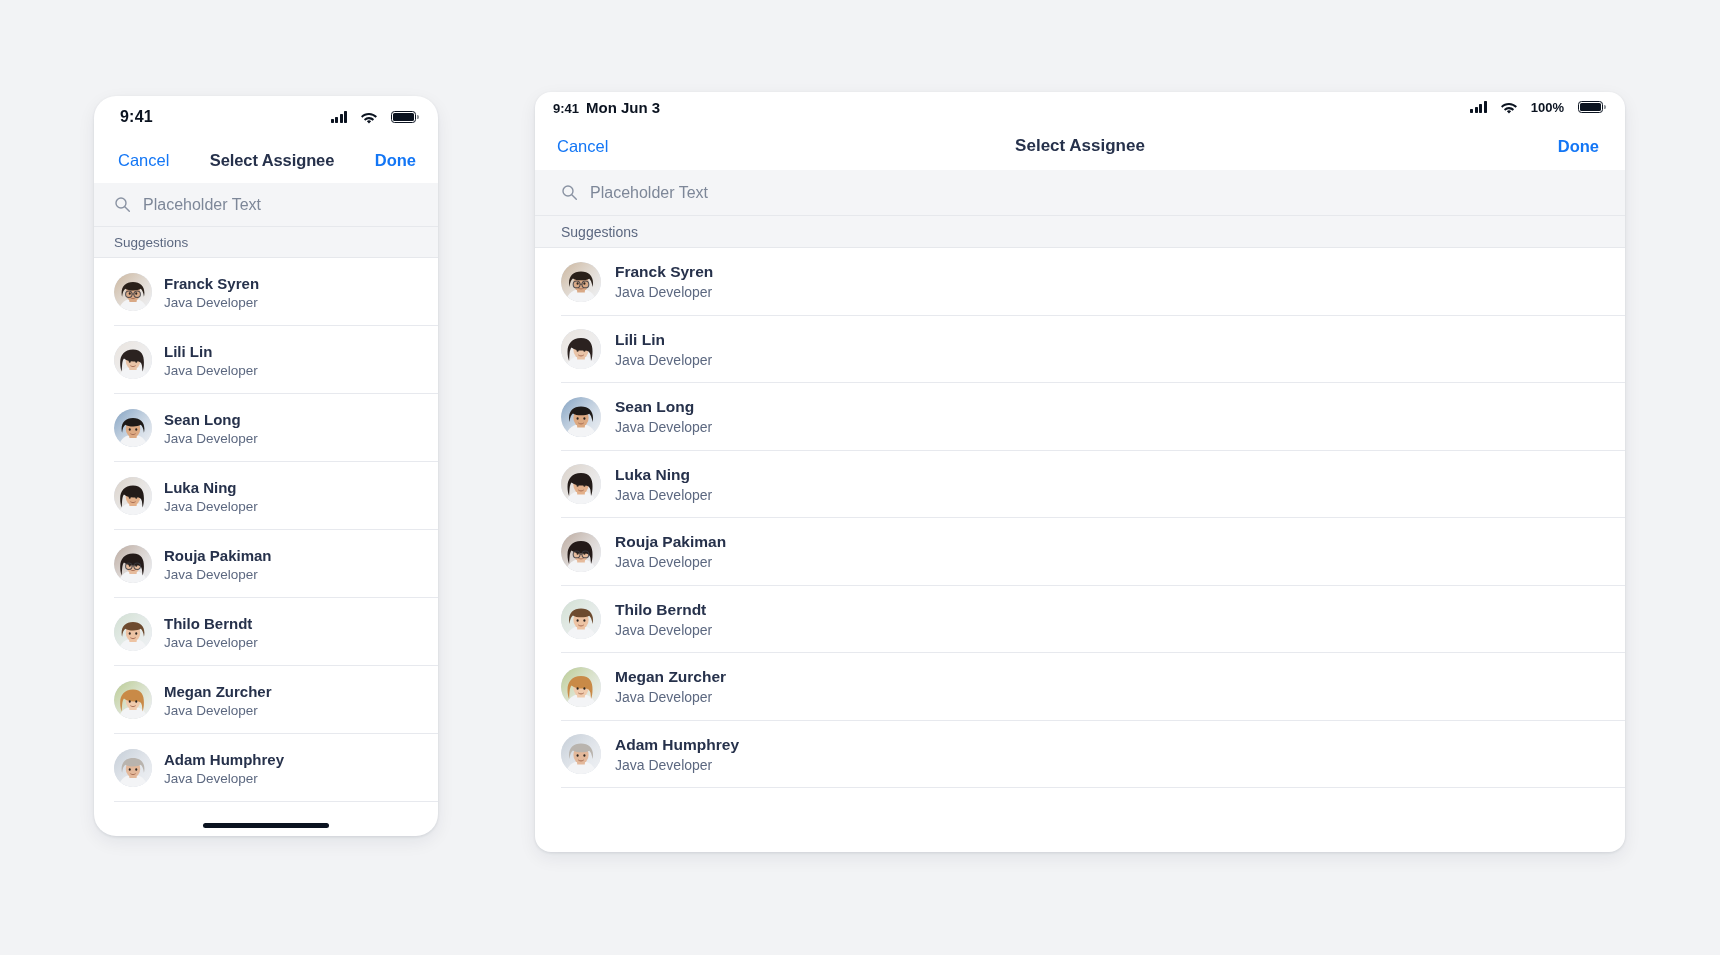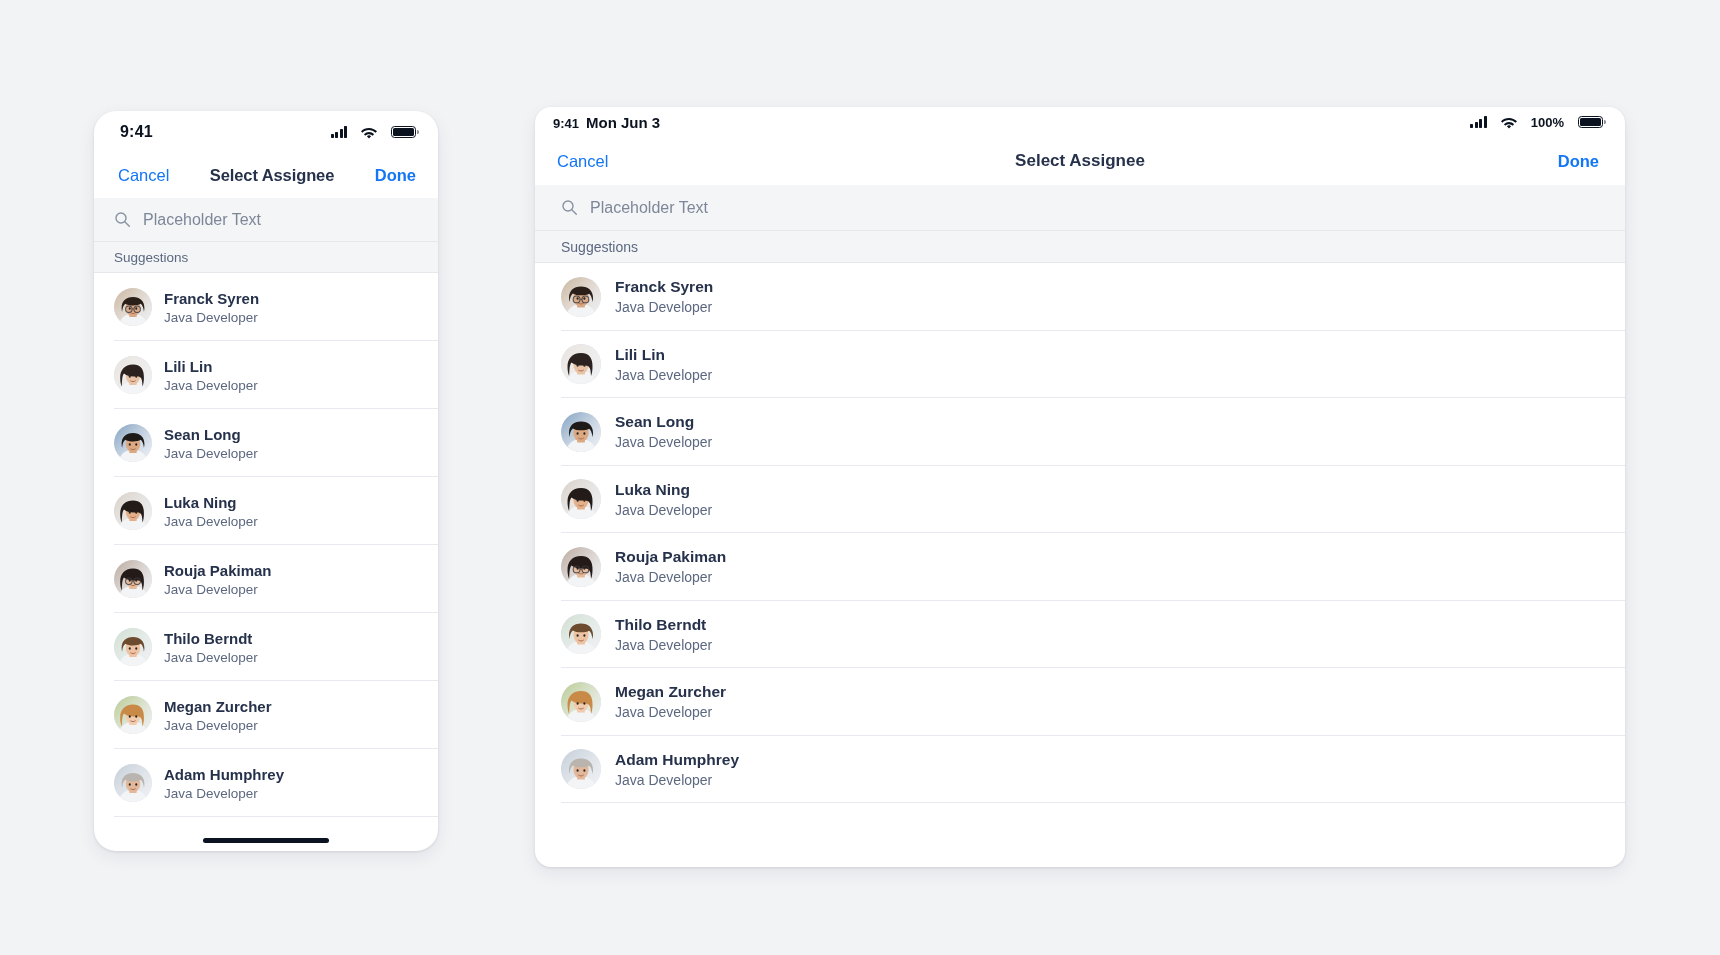--- a/index.html
+++ b/index.html
@@ -2,21 +2,21 @@
 <html><head>
 <meta charset="utf-8">
 <style>
   * { box-sizing: border-box; margin: 0; padding: 0; }
   html, body {
     width: 1720px; height: 955px;
     background: #f2f3f5;
     font-family: "Liberation Sans", sans-serif;
     overflow: hidden;
   }
-  .stage { position: relative; width: 1720px; height: 851px; margin-top: 15px; }
+  .stage { position: relative; width: 1720px; height: 851px; }
 
   
   .device {
     position: absolute;
     background: #ffffff;
     border-radius: 20px;
     overflow: hidden;
     box-shadow: 0 1px 3px rgba(20,30,50,.10), 0 6px 18px rgba(20,30,50,.07);
   }
   .phone { left: 94px; top: 96px; width: 344px; height: 740px; border-radius: 22px; }

